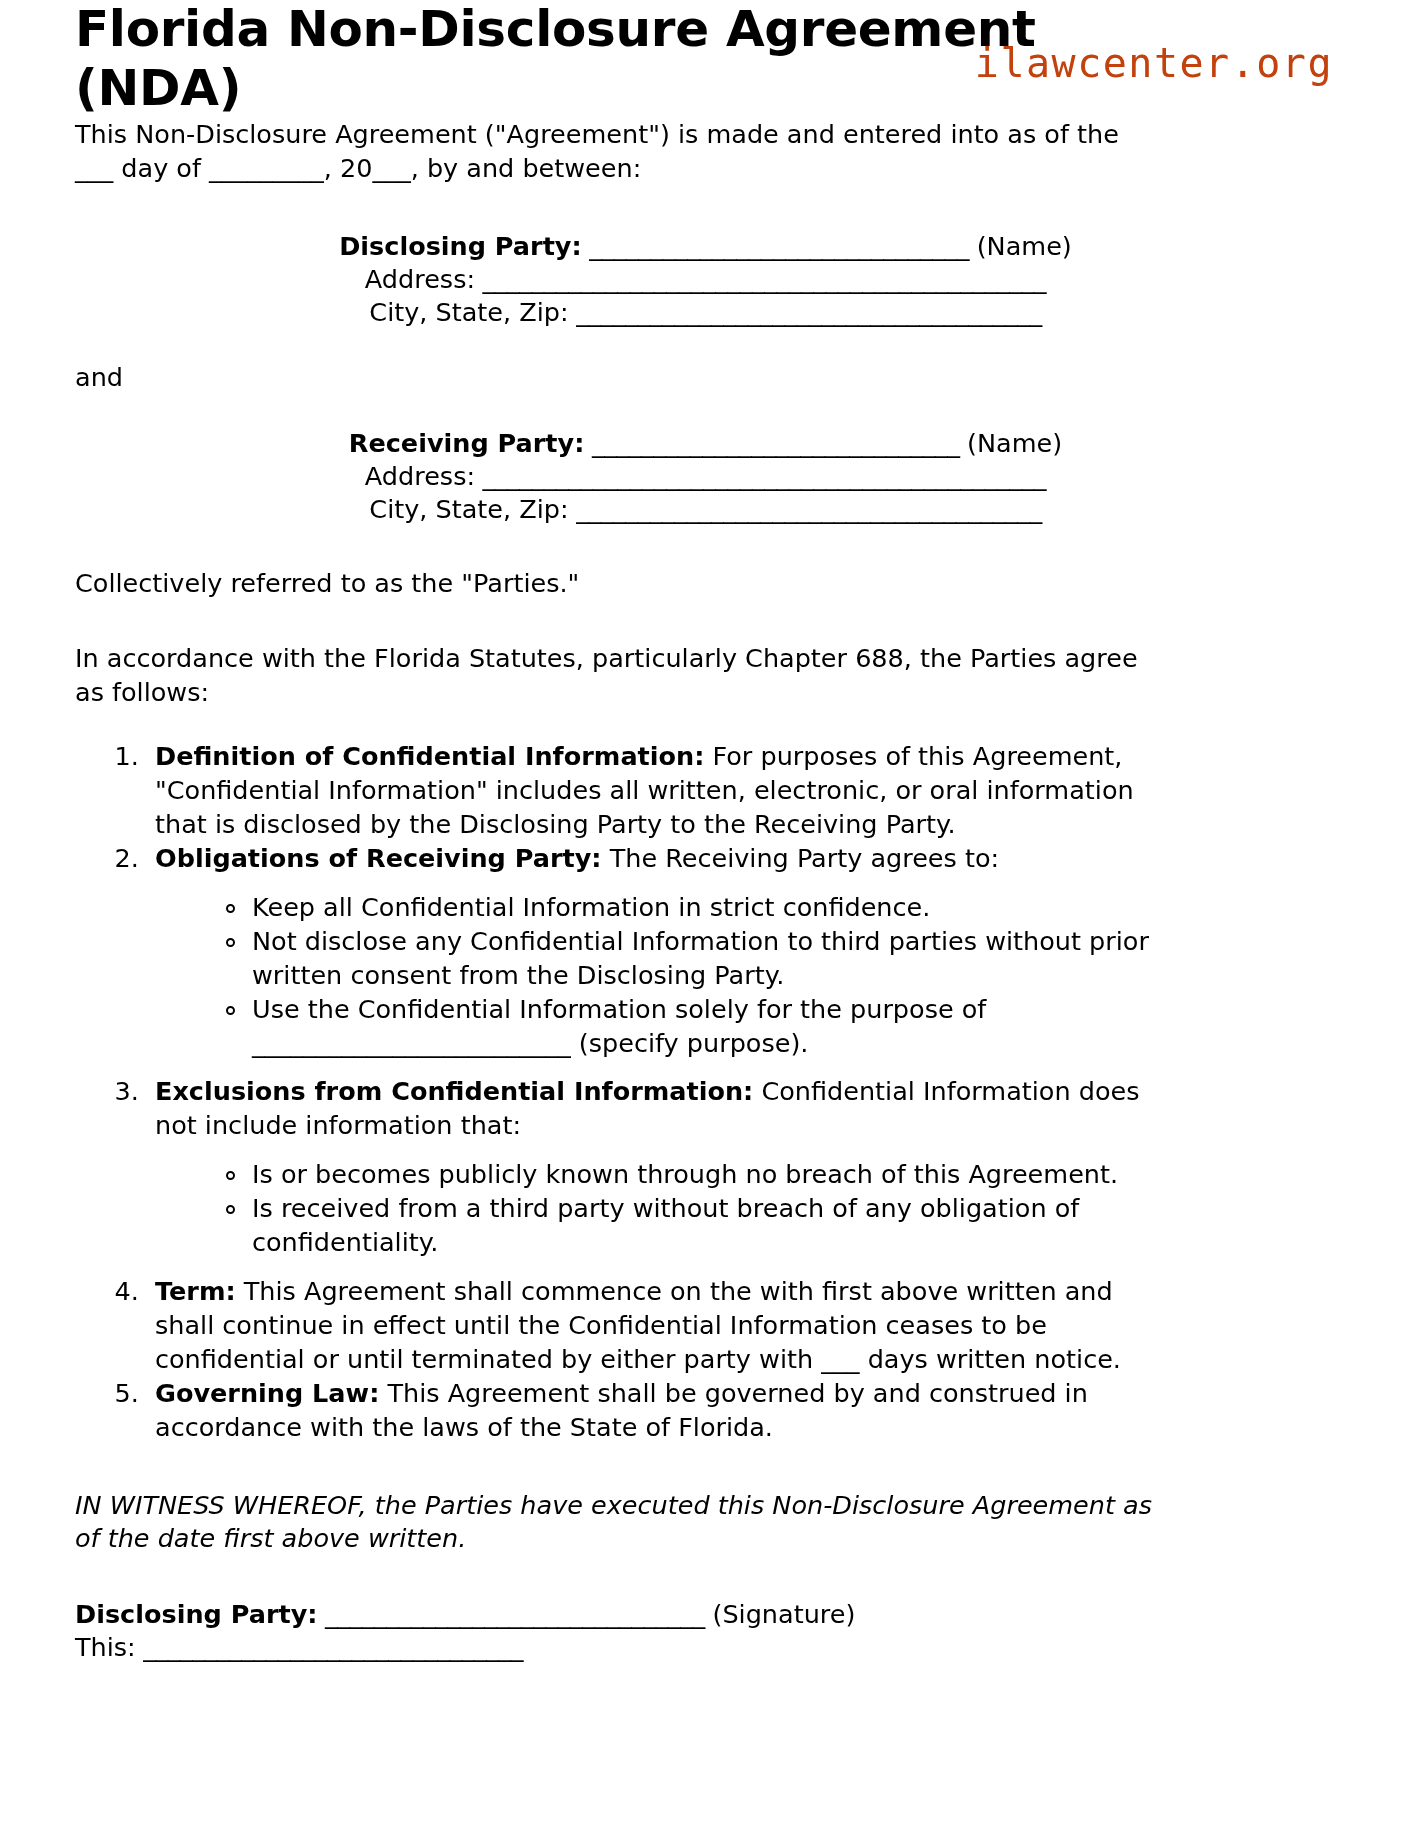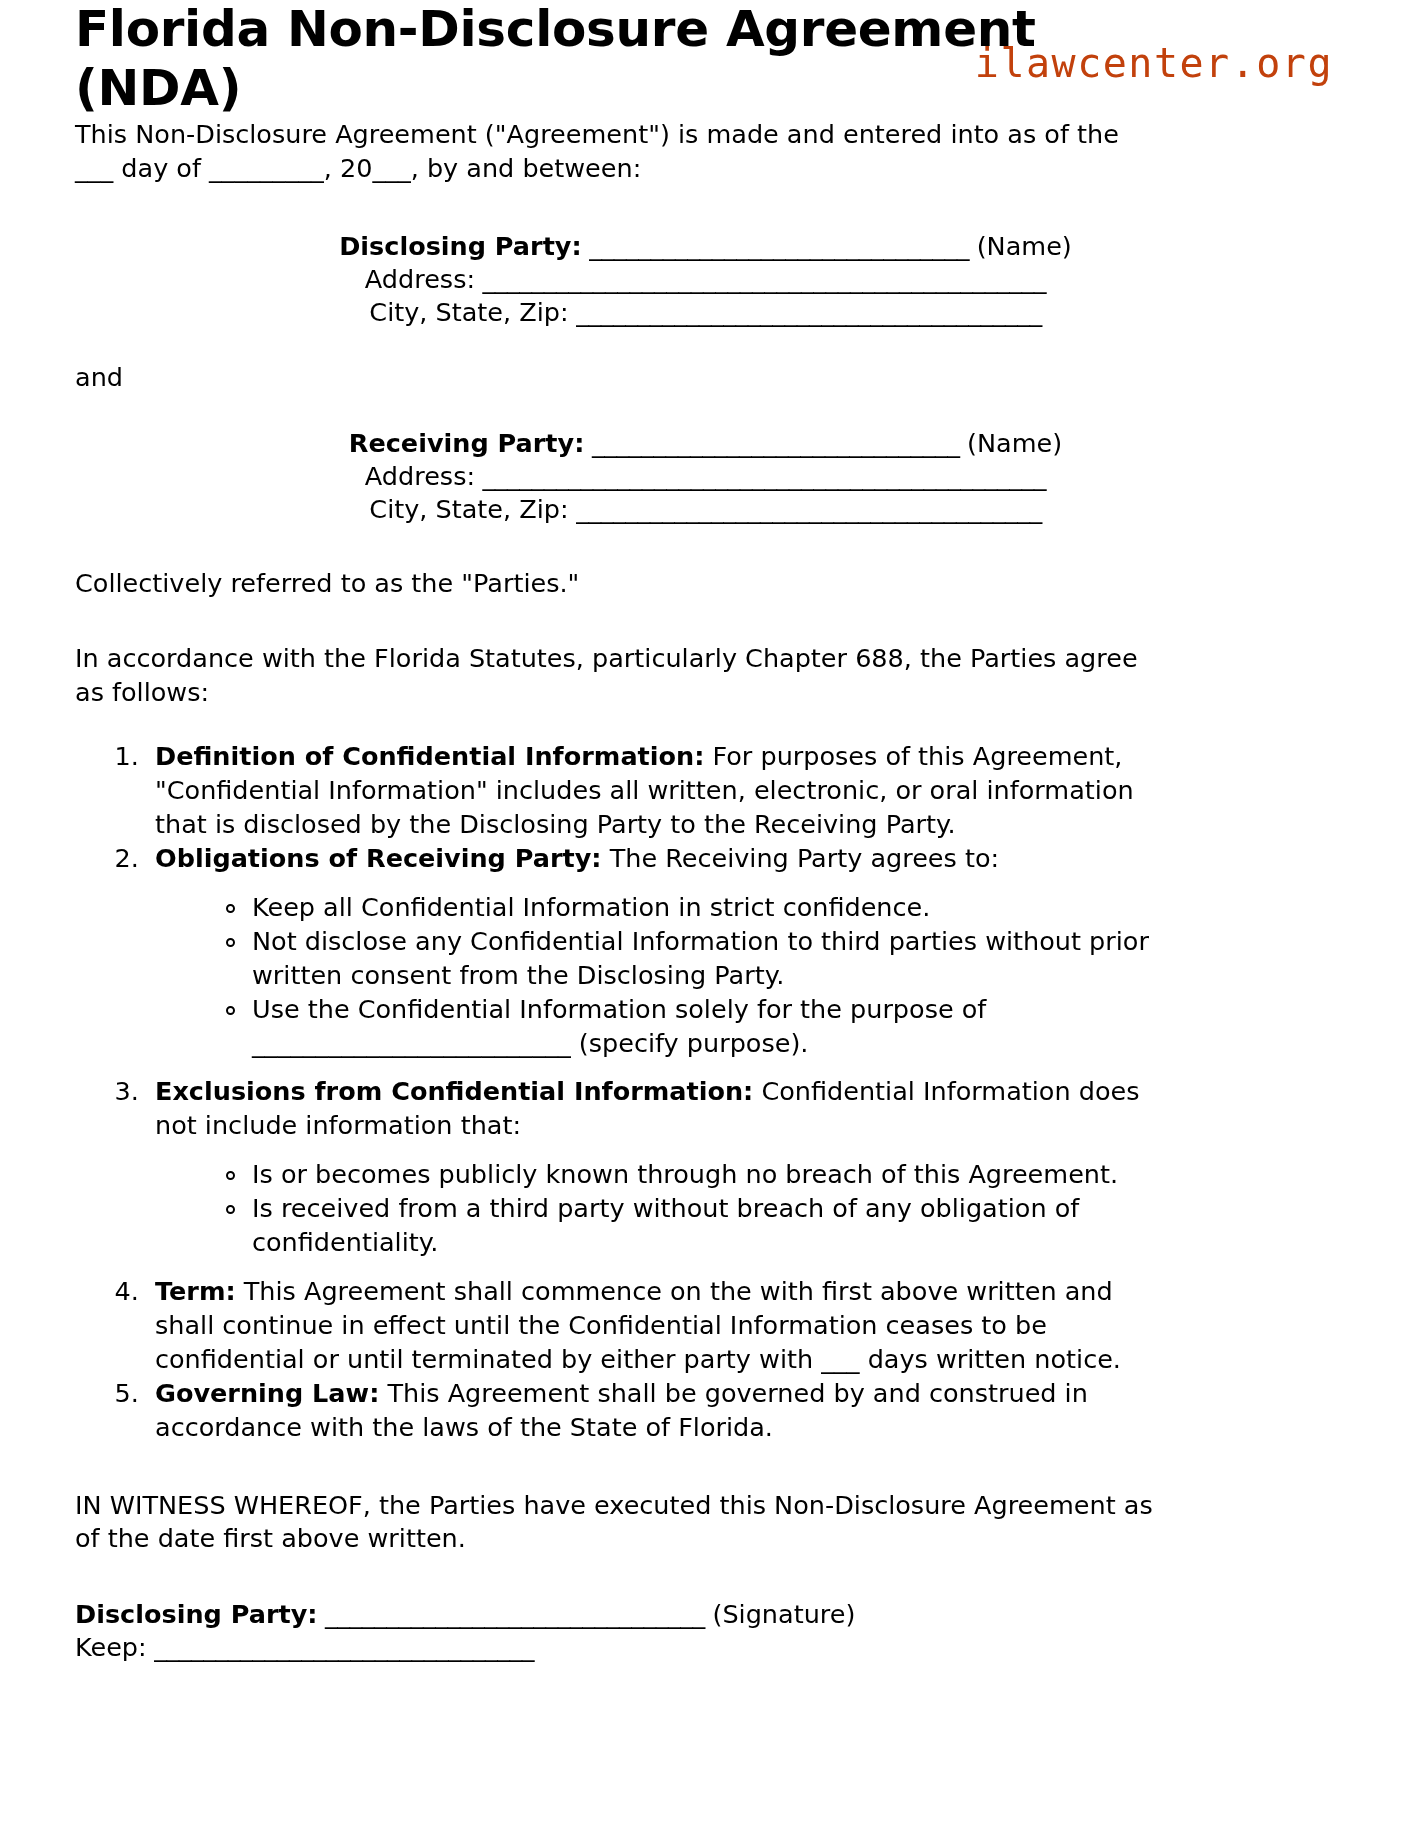--- a/index.html
+++ b/index.html
@@ -96,21 +96,21 @@
     position: absolute;
     left: 4px;
     top: 13px;
     width: 9px;
     height: 9px;
     border: 2px solid #000;
     border-radius: 50%;
     box-sizing: border-box;
   }
 
-  .witness { margin-top: 44px; max-width: 1080px; }
+  .witness { margin-top: 44px; max-width: 1080px; font-style: italic; }
 
   .sig-block { margin-top: 42px; }
   .sig-line {
     font-size: 25.5px;
     line-height: 1.30;
     white-space: nowrap;
   }
   .sig-line b { font-weight: bold; }
 </style>
 </head>
@@ -160,16 +160,16 @@
           <li>Is received from a third party without breach of any obligation of confidentiality.</li>
         </ul></li>
       <li><b>Term:</b><span> This Agreement shall commence on the with first above written and shall continue in effect until the Confidential Information ceases to be confidential or until terminated by either party with ___ days written notice.</span></li>
       <li><b>Governing Law:</b><span> This Agreement shall be governed by and construed in accordance with the laws of the State of Florida.</span></li>
     </ol>
 
   <p class="para witness">IN WITNESS WHEREOF, the Parties have executed this Non-Disclosure Agreement as of the date first above written.</p>
 
   <div class="sig-block">
     <div class="sig-line"><b>Disclosing Party:</b><span class="blank"> _______________________________ </span><span>(Signature)</span></div>
-    <div class="sig-line"><span>Keep:</span><span class="blank"> _______________________________</span></div>
+    <div class="sig-line"><span>This:</span><span class="blank"> _______________________________</span></div>
   </div>
 
 </div>
 
 </body></html>

